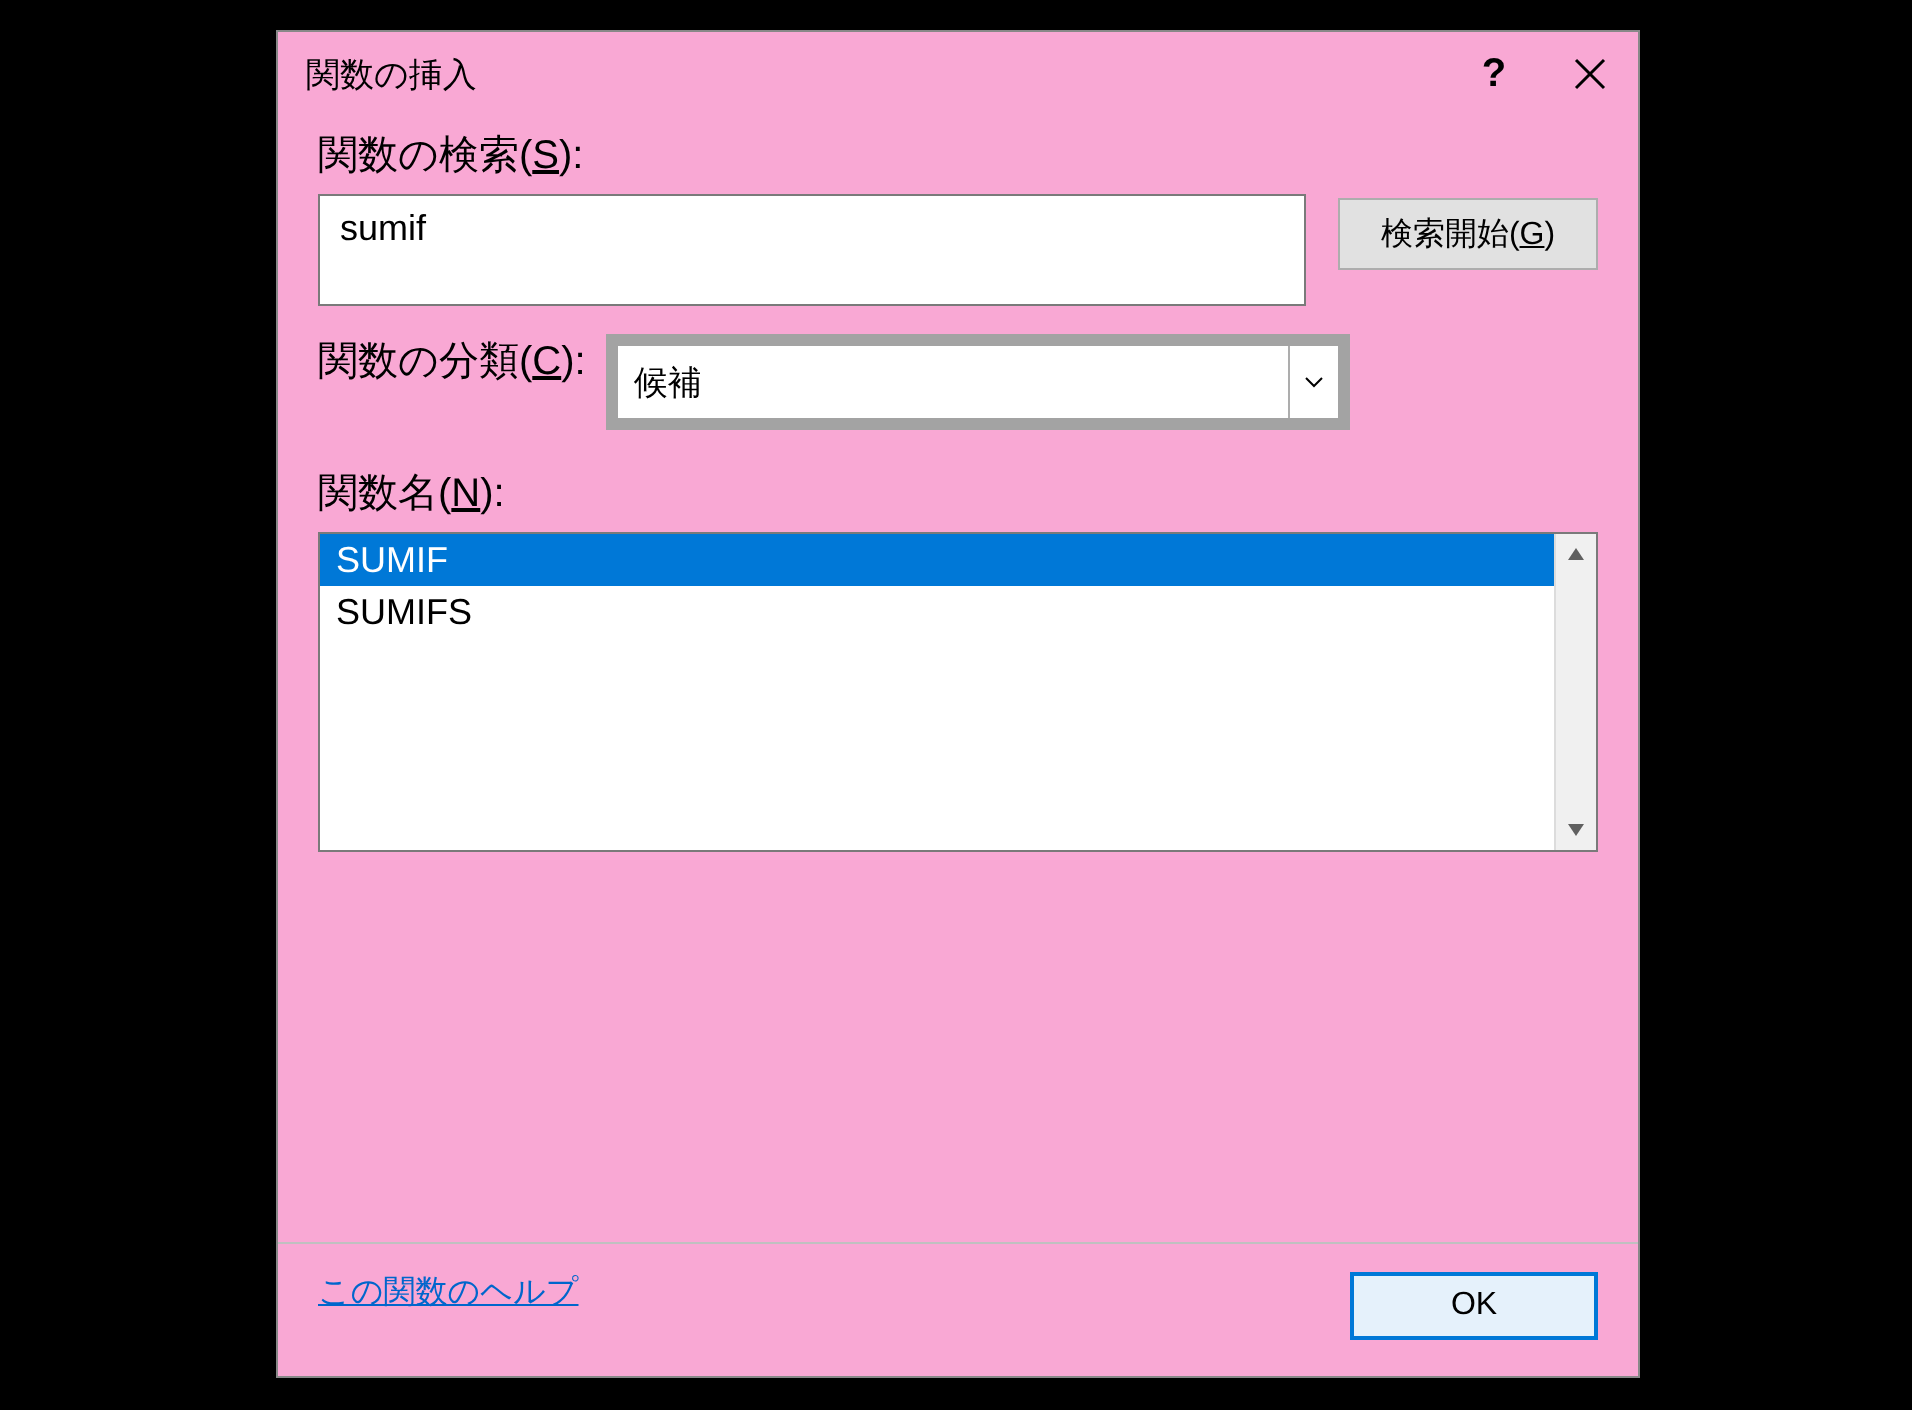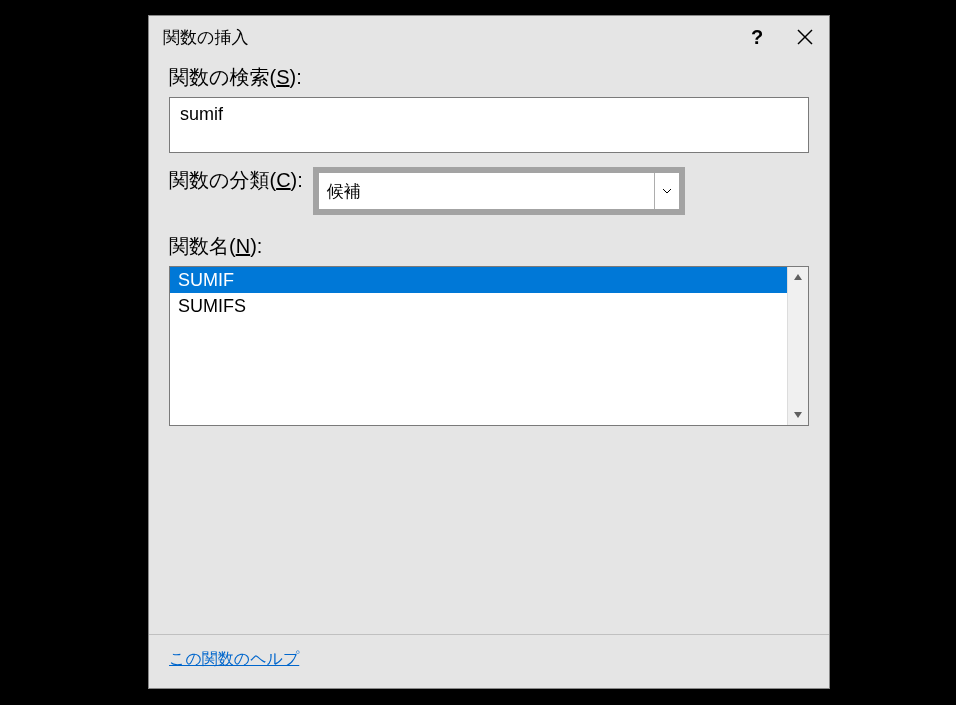--- a/index.html
+++ b/index.html
@@ -7,25 +7,25 @@
     padding: 0;
     width: 956px;
     height: 705px;
     background: #000;
     font-family: "Yu Gothic UI", "Meiryo", "Segoe UI", sans-serif;
     font-size: 16px;
     color: #000;
   }
   .dialog {
     position: absolute;
-    left: 148px;
+    left: 138px;
     top: 15px;
     width: 680px;
     height: 672px;
-    background: #e5e5e5;
+    background: #f9a8d4;
     border: 1px solid #888;
     box-shadow: 0 0 8px rgba(0,0,0,0.5);
     display: flex;
     flex-direction: column;
   }
   .titlebar {
     display: flex;
     align-items: center;
     height: 42px;
     padding-left: 14px;
@@ -230,20 +230,23 @@
   </div>
 
   <div class="content">
 
     <div class="lbl">
       <span>関数の検索(</span><span class="underline">S</span><span>):</span>
     </div>
 
     <div class="search-row">
       <textarea class="search-input" style="">sumif</textarea>
+      <button class="go-btn">
+        <span>検索開始(</span><span class="underline">G</span><span>)</span>
+      </button>
     </div>
 
     <div class="category-row">
       <div class="lbl">
         <span>関数の分類(</span><span class="underline">C</span><span>):</span>
       </div>
       <div class="select-wrap">
         <div class="selected">候補</div>
         <div class="chev">
           <svg viewBox="0 0 10 6">
@@ -276,15 +279,16 @@
           </div>
       </div>
     </div>
 
 
   </div>
 
   <div class="footer">
     <a href="#" class="help-link">この関数のヘルプ</a>
     <div class="footer-spacer"></div>
+    <button class="dlg-btn default">OK</button>
   </div>
 
 </div>
 
 </body></html>

